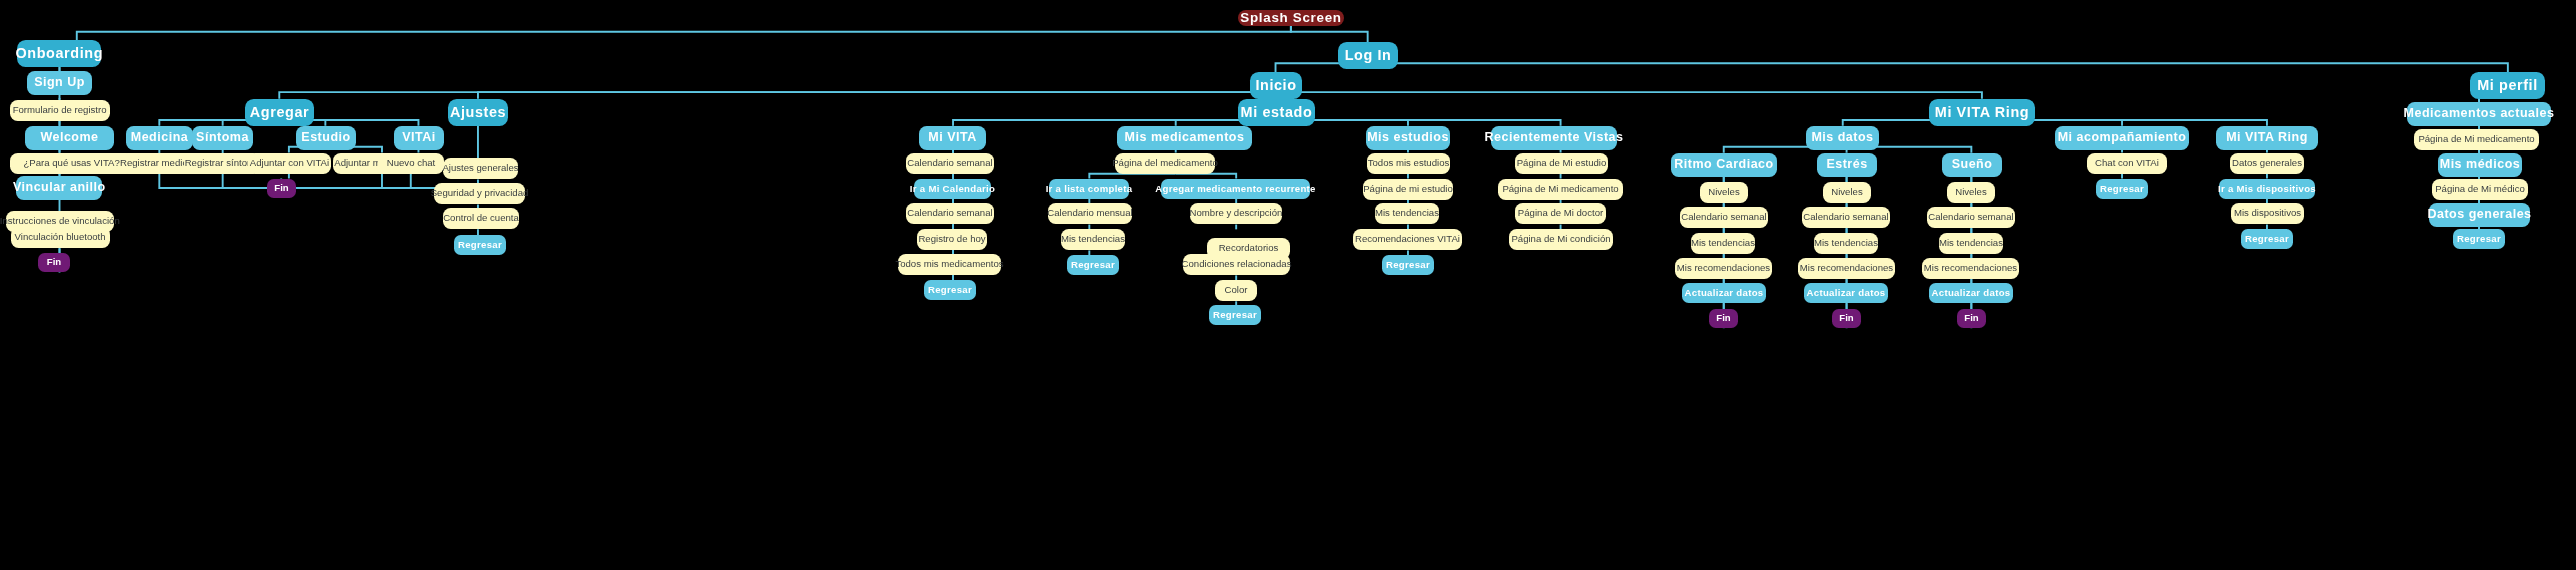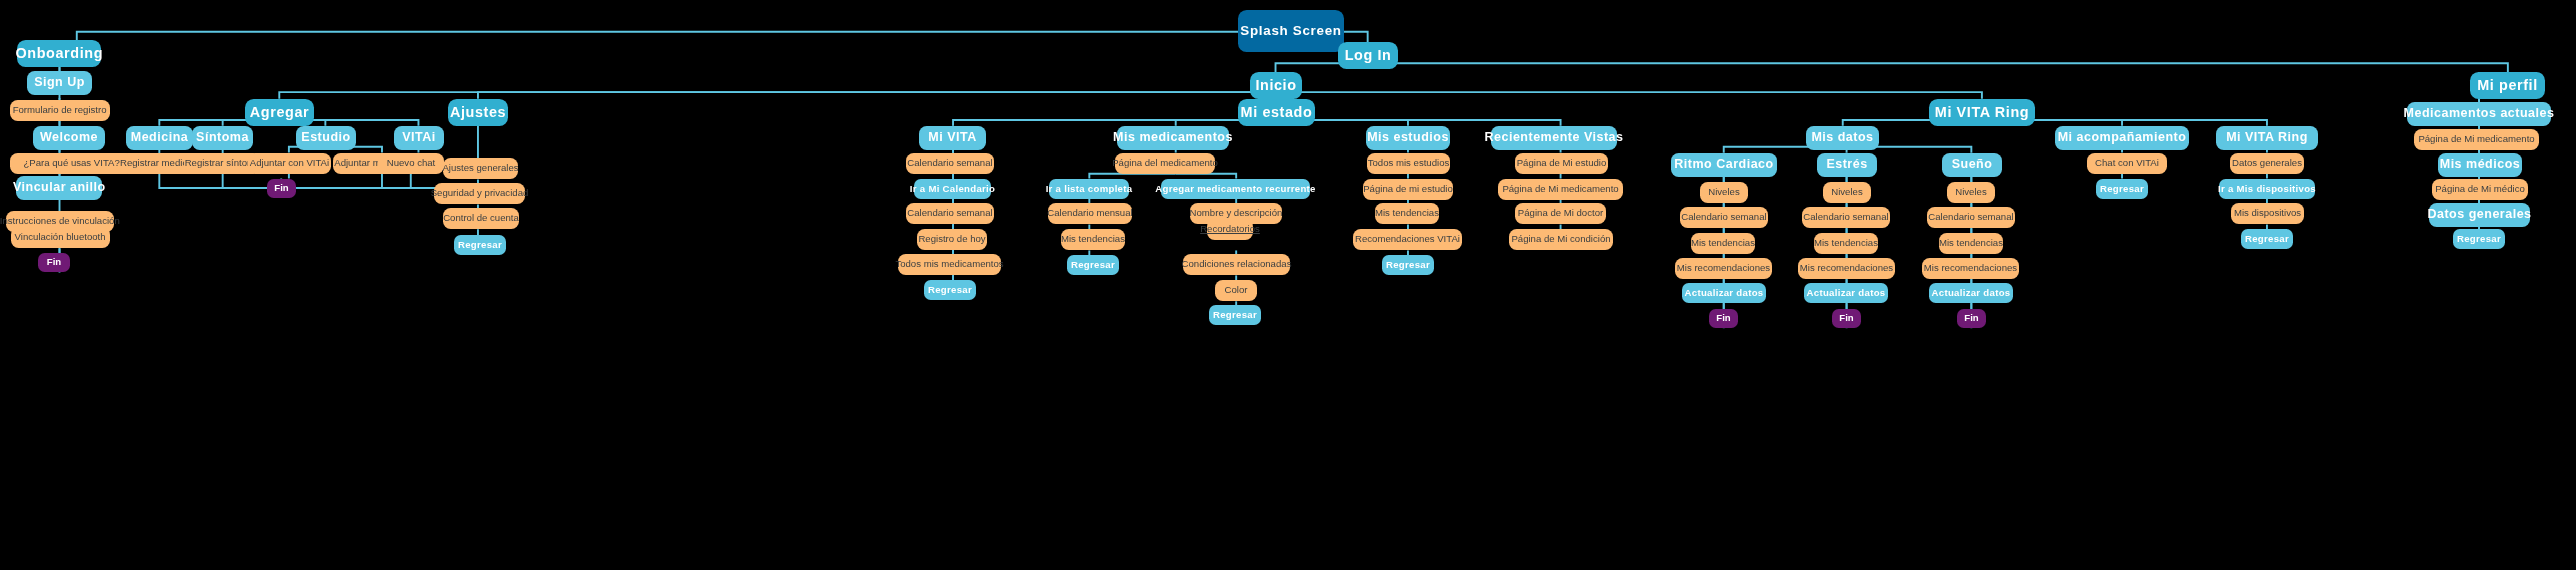--- a/index.html
+++ b/index.html
@@ -68,46 +68,46 @@
     color: #FFFFFF;
     font-weight: bold;
     letter-spacing: 0.3px;
     border-radius: 6.7px;
     font-size: 9.6px;
     height: 20px;
     padding: 0 8.6px;
   }
   
   .node.screen {
-    background: #fdba74;
+    background: #fef9c3;
     color: #3A3F42;
     font-weight: normal;
     border-radius: 7.7px;
     font-size: 9.6px;
     height: 21px;
     padding: 0 9.6px;
   }
   
   .node.terminal {
     background: #701a75;
     color: #FFFFFF;
     font-weight: bold;
     border-radius: 6.7px;
     font-size: 9.6px;
     height: 19px;
     padding: 0 8.6px;
   }
   .node.root {
-    background: #0369a1;
+    background: #7f1d1d;
     color: #FFFFFF;
     font-weight: bold;
     letter-spacing: 0.7px;
     border-radius: 8.6px;
     font-size: 13.4px;
-    height: 42px;
+    height: 16px;
     padding: 0 0;
   }
 </style>
 </head>
 <body>
 
 <div id="stage">
 
   <svg id="edges" viewBox="0 0 2684 594" preserveAspectRatio="none">
     <g fill="none" stroke="#5EC6E2" stroke-width="2">
@@ -245,21 +245,21 @@
       <path d="M2583,75 L2583,259"></path>
     </g>
   </svg>
 
   <div id="nodes">
       <div class="node root" style="left: 1238px; top: 9.6px; width: 106px;">Splash Screen</div>
       <div class="node primary" style="left: 1338px; top: 42px; width: 60px;">Log In</div>
       <div class="node primary" style="left: 17.3px; top: 40px; width: 84px; text-align: right;">Onboarding</div>
       <div class="node secondary" style="left: 27px; top: 71px; width: 65px;">Sign Up</div>
       <div class="node screen" style="left: 9.6px; top: 100px; width: 100px;">Formulario de registro</div>
-      <div class="node secondary" style="left: 25px; top: 126px; width: 72px; margin-left: 8px;">Welcome</div>
+      <div class="node secondary" style="left: 25px; top: 126px; width: 89px;">Welcome</div>
       <div class="node screen" style="left: 9.6px; top: 153px; width: 124px;">¿Para qué usas VITA?</div>
       <div class="node secondary" style="left: 16.3px; top: 176px; width: 86px;">Vincular anillo</div>
       <div class="node screen" style="left: 5.8px; top: 203px; width: 108px; margin-top: 8px;">Instrucciones de vinculación</div>
       <div class="node screen" style="left: 10.6px; top: 227px; width: 99px;">Vinculación bluetooth</div>
       <div class="node terminal" style="left: 38px; top: 253px; width: 32px;">Fin</div>
       <div class="node primary" style="left: 245px; top: 99px; width: 69px;">Agregar</div>
       <div class="node secondary" style="left: 126px; top: 126px; width: 67px;">Medicina</div>
       <div class="node screen" style="left: 120px; top: 153px; width: 80px;">Registrar medicina</div>
       <div class="node secondary" style="left: 192px; top: 126px; width: 61px;">Síntoma</div>
       <div class="node screen" style="left: 184px; top: 153px; width: 77px;">Registrar síntoma</div>
@@ -276,28 +276,28 @@
       <div class="node action" style="left: 454px; top: 235px; width: 52px;">Regresar</div>
       <div class="node primary" style="left: 1250px; top: 72px; width: 52px;">Inicio</div>
       <div class="node primary" style="left: 1238px; top: 99px; width: 77px;">Mi estado</div>
       <div class="node secondary" style="left: 919px; top: 126px; width: 67px;">Mi VITA</div>
       <div class="node screen" style="left: 906px; top: 153px; width: 88px;">Calendario semanal</div>
       <div class="node action" style="left: 914px; top: 179px; width: 77px;">Ir a Mi Calendario</div>
       <div class="node screen" style="left: 906px; top: 203px; width: 88px;">Calendario semanal</div>
       <div class="node screen" style="left: 917px; top: 229px; width: 70px;">Registro de hoy</div>
       <div class="node screen" style="left: 898px; top: 254px; width: 103px;">Todos mis medicamentos</div>
       <div class="node action" style="left: 924px; top: 280px; width: 52px;">Regresar</div>
-      <div class="node secondary" style="left: 1117px; top: 126px; width: 112px;">Mis medicamentos</div>
+      <div class="node secondary" style="left: 1117px; top: 126px; width: 135px;">Mis medicamentos</div>
       <div class="node screen" style="left: 1115px; top: 153px; width: 100px;">Página del medicamento</div>
       <div class="node action" style="left: 1049px; top: 179px; width: 80px;">Ir a lista completa</div>
       <div class="node action" style="left: 1161px; top: 179px; width: 149px;">Agregar medicamento recurrente</div>
       <div class="node screen" style="left: 1048px; top: 203px; width: 84px;">Calendario mensual</div>
       <div class="node screen" style="left: 1190px; top: 203px; width: 92px;">Nombre y descripción</div>
       <div class="node screen" style="left: 1061px; top: 229px; width: 64px;">Mis tendencias</div>
-      <div class="node screen" style="left: 1207px; top: 219px; width: 46px; text-decoration: underline;">Recordatorios</div>
+      <div class="node screen" style="left: 1207px; top: 238px; width: 83px;">Recordatorios</div>
       <div class="node action" style="left: 1067px; top: 255px; width: 52px;">Regresar</div>
       <div class="node screen" style="left: 1183px; top: 254px; width: 107px;">Condiciones relacionadas</div>
       <div class="node screen" style="left: 1215px; top: 280px; width: 42px;">Color</div>
       <div class="node action" style="left: 1209px; top: 305px; width: 52px;">Regresar</div>
       <div class="node secondary" style="left: 1366px; top: 126px; width: 84px;">Mis estudios</div>
       <div class="node screen" style="left: 1367px; top: 153px; width: 83px;">Todos mis estudios</div>
       <div class="node screen" style="left: 1363px; top: 179px; width: 90px;">Página de mi estudio</div>
       <div class="node screen" style="left: 1375px; top: 203px; width: 64px;">Mis tendencias</div>
       <div class="node screen" style="left: 1353px; top: 229px; width: 109px;">Recomendaciones VITAi</div>
       <div class="node action" style="left: 1382px; top: 255px; width: 52px;">Regresar</div>

